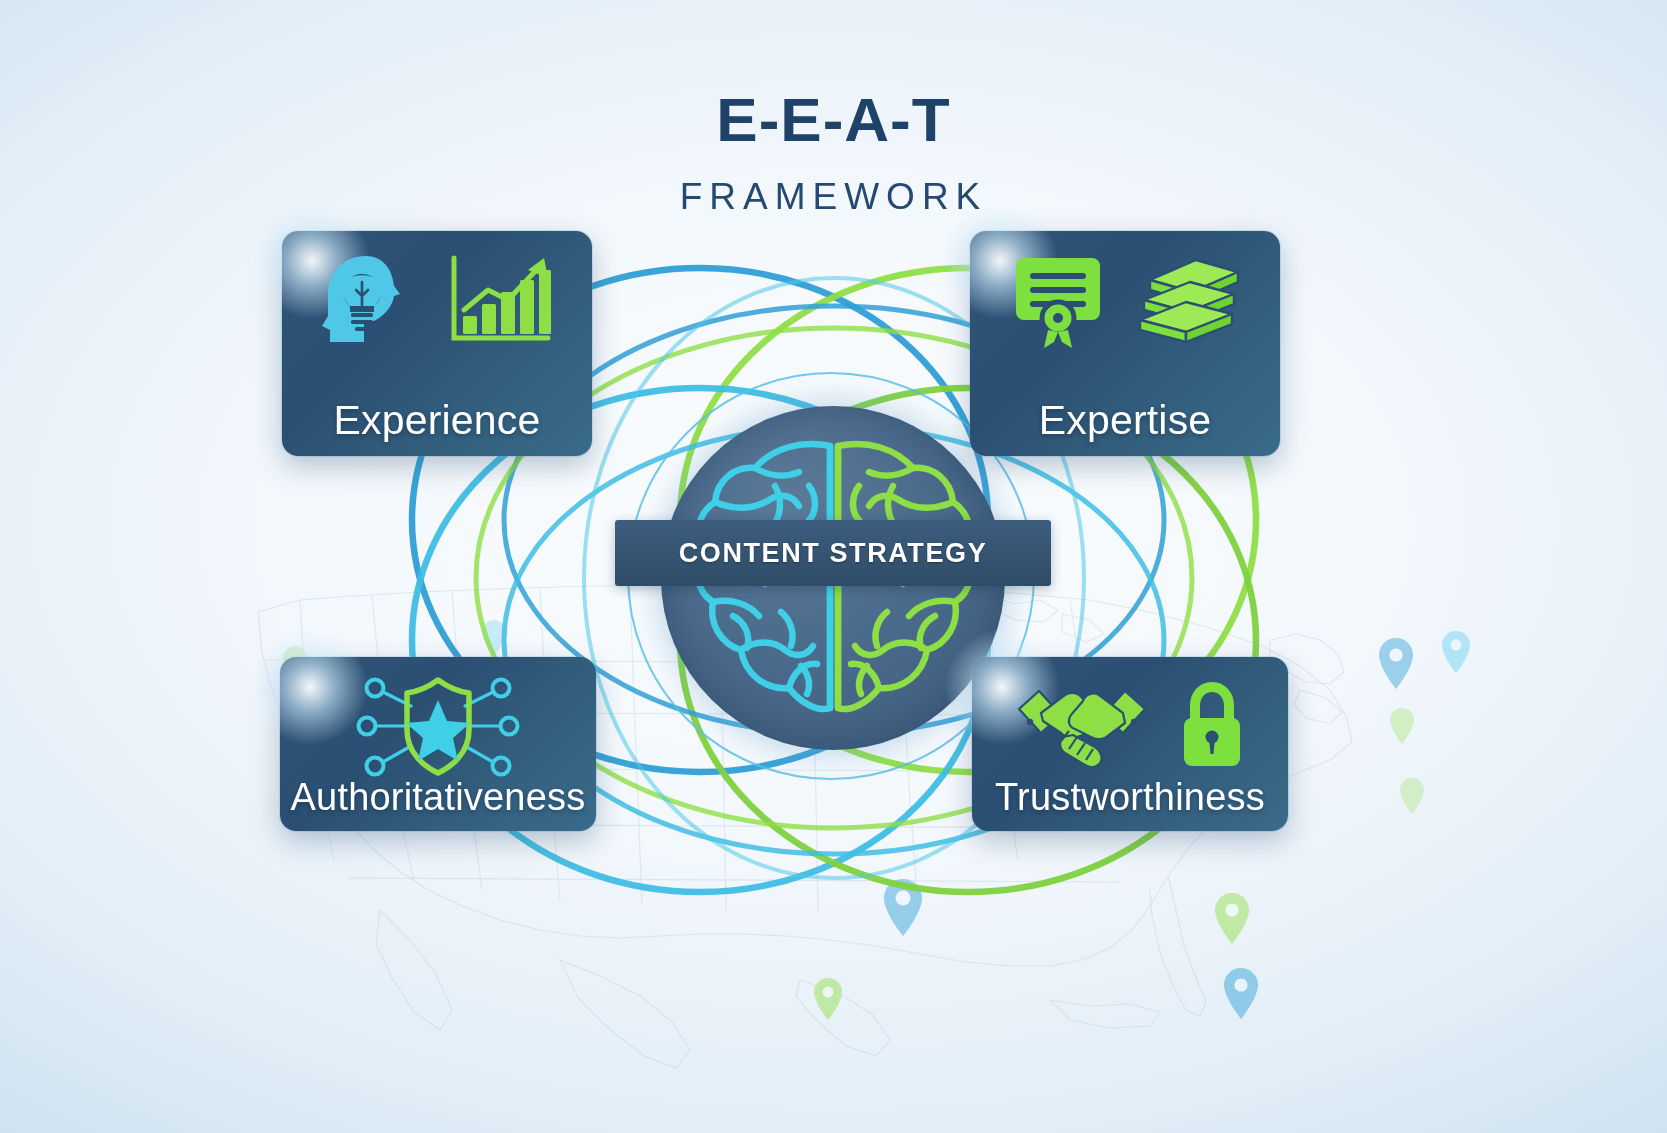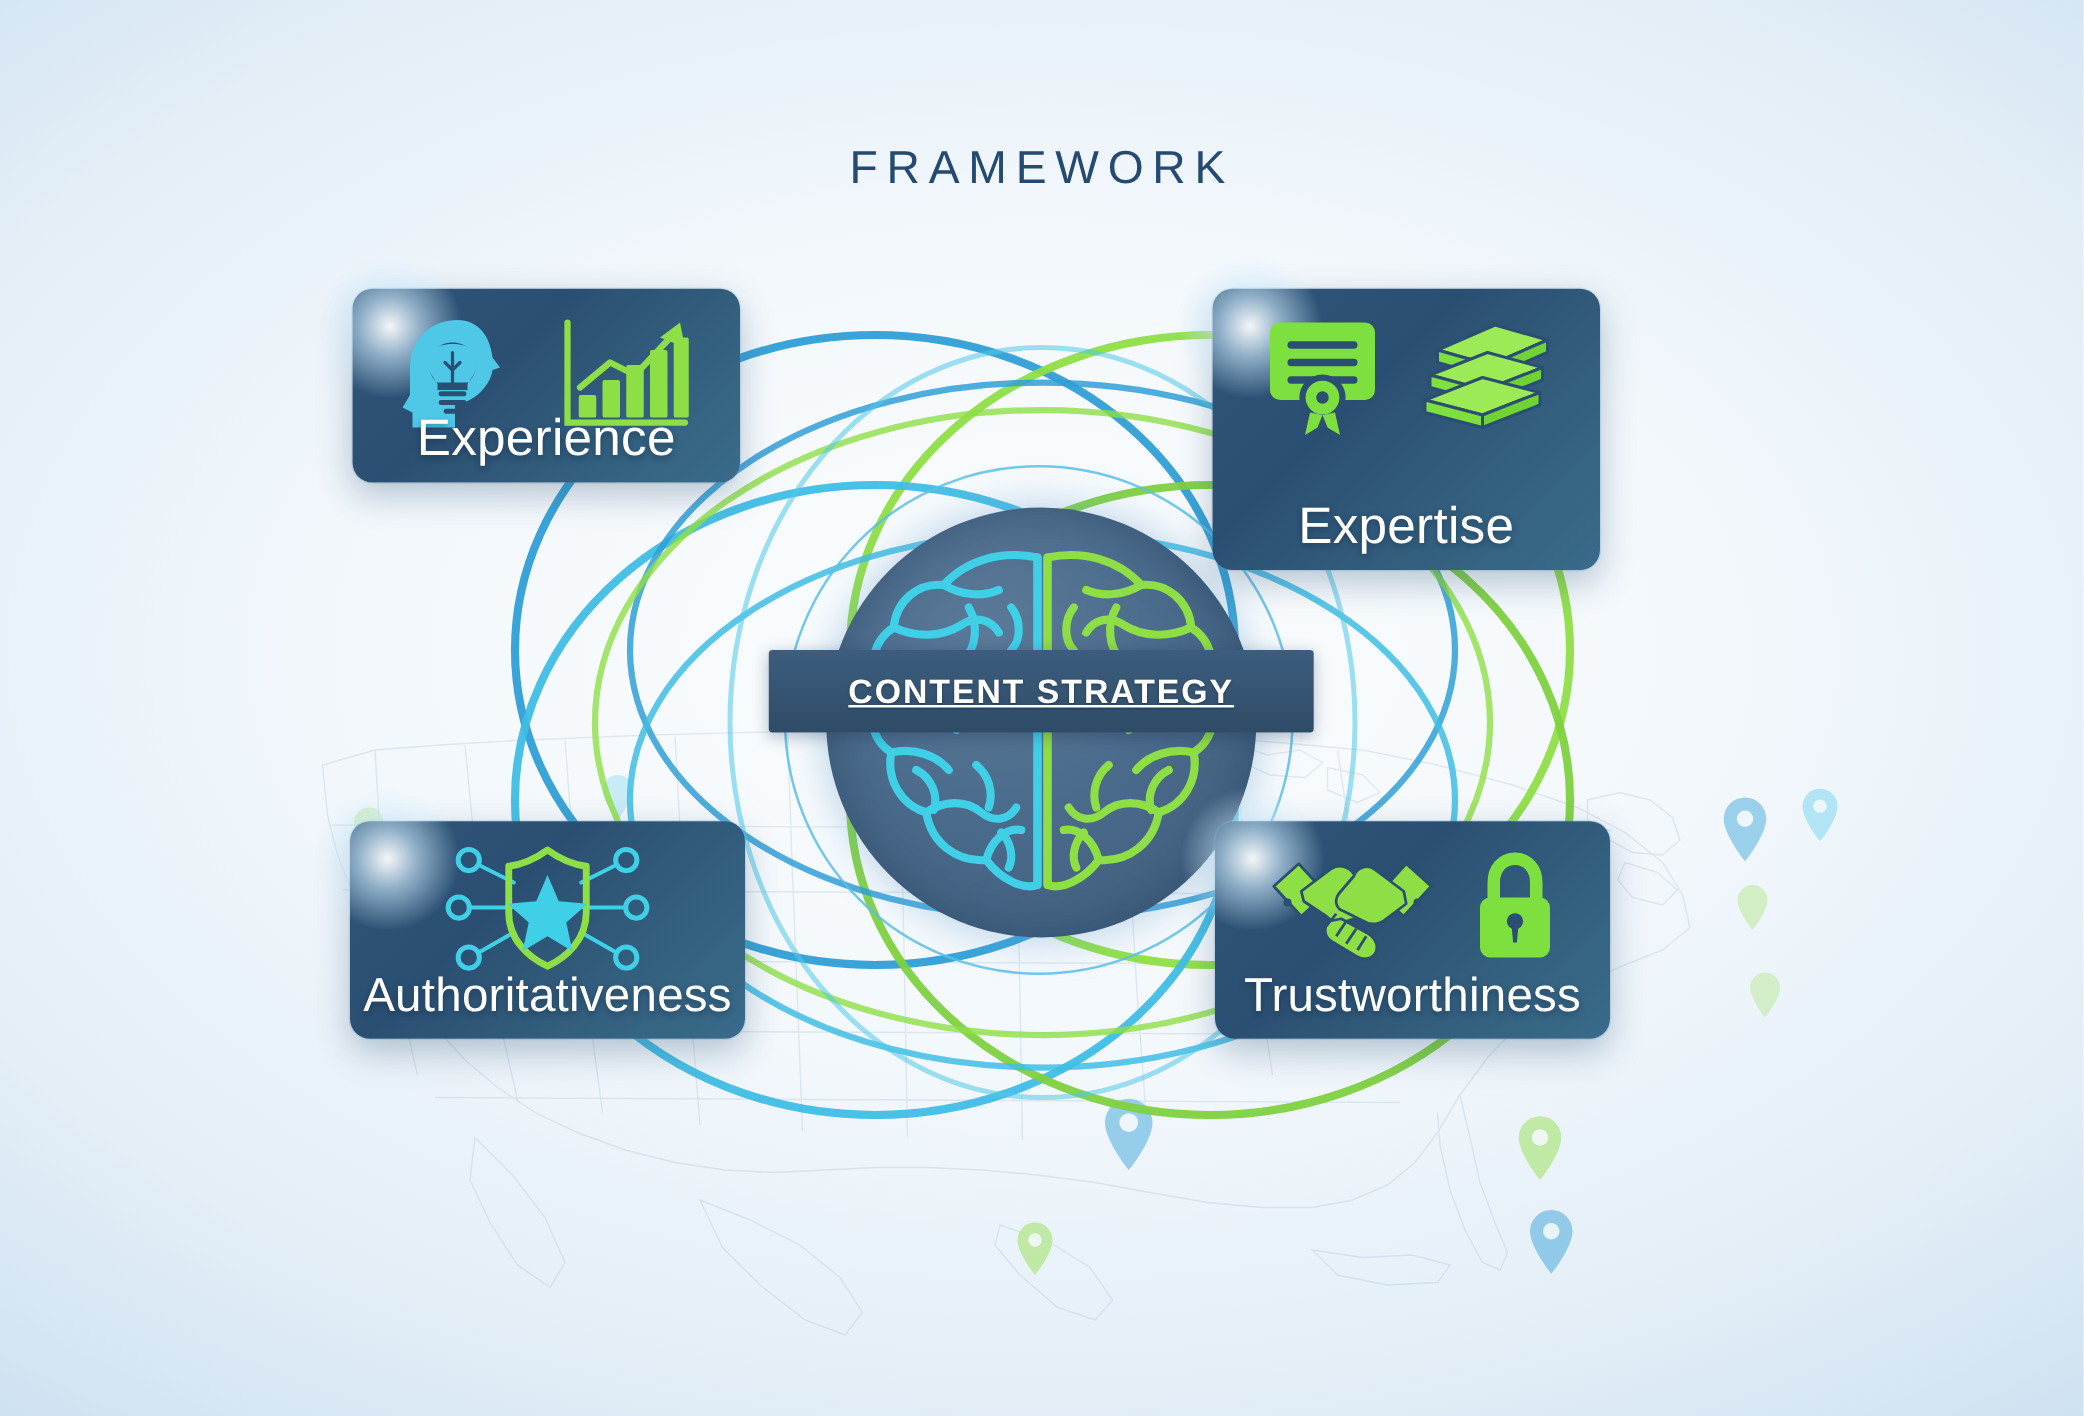--- a/index.html
+++ b/index.html
@@ -80,21 +80,20 @@
     align-items: center;
     justify-content: center;
   }
   #hub-label-text {
     color: #ffffff;
     font-size: 27px;
     font-weight: bold;
     letter-spacing: 1.6px;
     white-space: nowrap;
     text-shadow: 0 1px 2px rgba(0,0,0,.35);
-    text-decoration: underline;
   }
 
   
   #title-block {
     position: absolute;
     left: 0;
     top: 88px;
     width: 1667px;
     text-align: center;
   }
@@ -151,21 +150,21 @@
     width: 100%;
     text-align: center;
     color: #ffffff;
     font-size: 41px;
     font-weight: normal;
     letter-spacing: .2px;
     text-shadow: 0 2px 5px rgba(10,35,60,.45);
     white-space: nowrap;
   }
 
-  #card-experience        { left: 282px;  top: 231px; width: 310px; height: 155px; }
+  #card-experience        { left: 282px;  top: 231px; width: 310px; height: 225px; }
   #card-expertise         { left: 970px;  top: 231px; width: 310px; height: 225px; }
   #card-authoritativeness { left: 280px;  top: 657px; width: 316px; height: 174px; }
   #card-trustworthiness   { left: 972px;  top: 657px; width: 316px; height: 174px; }
 
   #card-authoritativeness .card-title,
   #card-trustworthiness .card-title { font-size: 38px; }
 </style>
 </head>
 <body>
 
@@ -265,20 +264,21 @@
       <ellipse cx="968" cy="640" rx="288" ry="252" stroke="#7ed13f" stroke-width="6.5" opacity=".95"></ellipse>
 
       <ellipse cx="834" cy="520" rx="330" ry="214" stroke="#2f9fd6" stroke-width="5" opacity=".85"></ellipse>
       <ellipse cx="834" cy="640" rx="330" ry="214" stroke="#3fbde4" stroke-width="5" opacity=".85"></ellipse>
       <ellipse cx="834" cy="578" rx="358" ry="250" stroke="#8ede45" stroke-width="5" opacity=".8"></ellipse>
       <ellipse cx="834" cy="578" rx="250" ry="300" stroke="#4fc8e8" stroke-width="4" opacity=".55"></ellipse>
     </g>
   </svg>
 
   <div id="title-block">
+    <div id="title-main">E-E-A-T</div>
     <div id="title-sub">FRAMEWORK</div>
   </div>
 
   <div id="hub">
     <div id="hub-outer-ring"></div>
     <div id="hub-disc"></div>
 
     <svg id="brain-svg" viewBox="0 0 290 306" xmlns="http://www.w3.org/2000/svg">
       <g fill="none" stroke-width="6.5" stroke-linecap="round" stroke-linejoin="round">
 

